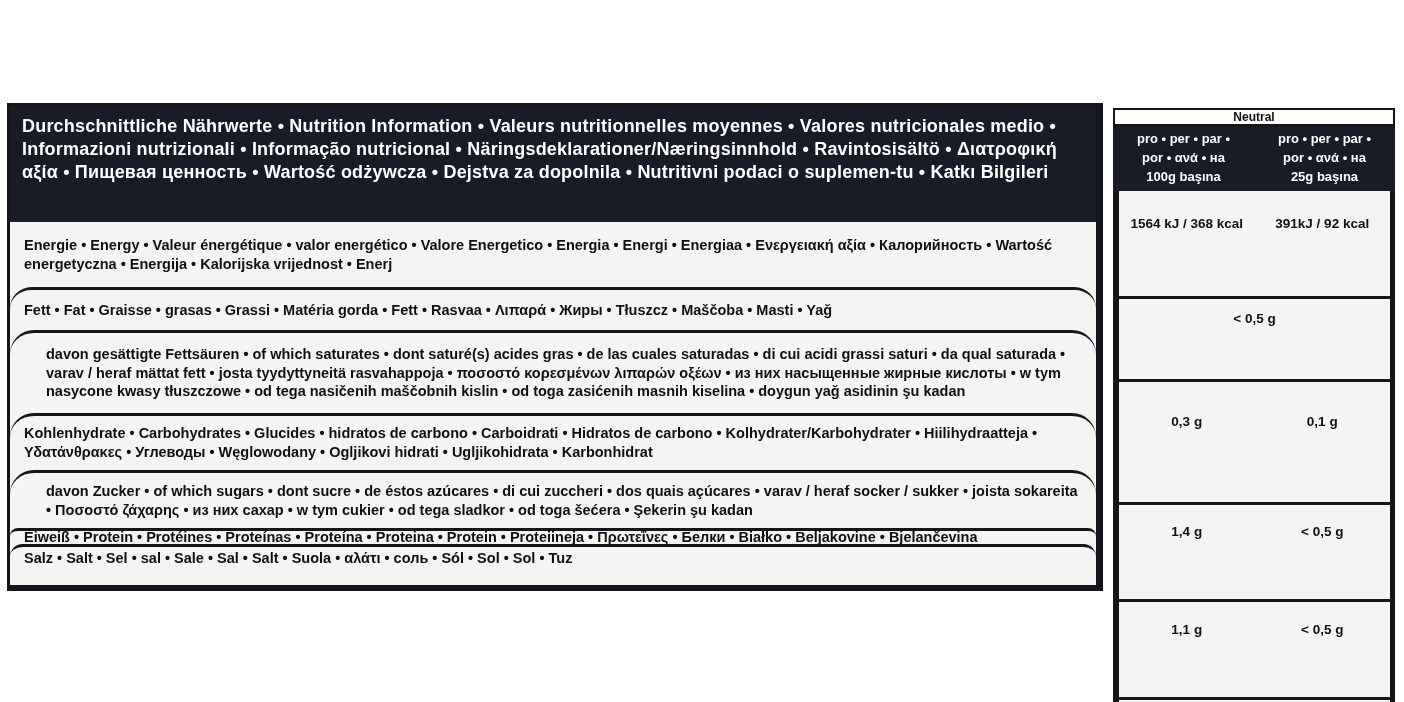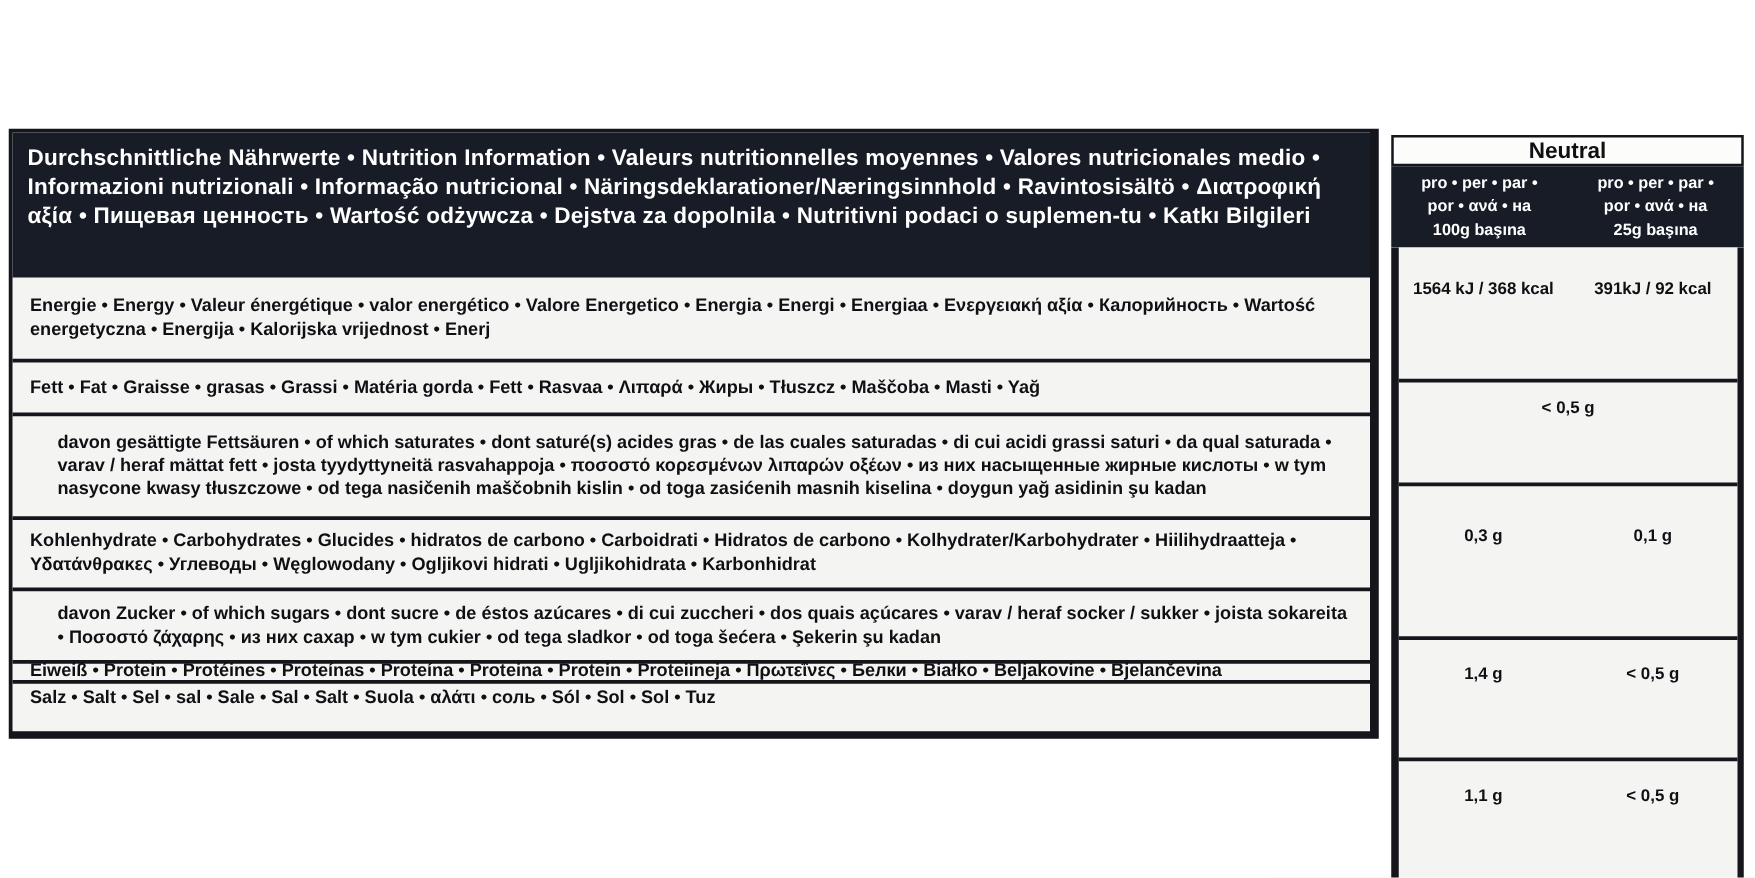--- a/index.html
+++ b/index.html
@@ -16,30 +16,30 @@
     display:flex;flex-direction:column;
   }
   .left-header{
     background:#171c26;color:#ffffff;height:116px;box-sizing:border-box;
     padding:9px 12px 0 12px;font-size:18px;line-height:1.27;letter-spacing:.2px;
     overflow:hidden;
   }
   .left-body{flex:1;display:flex;flex-direction:column;}
   .row{
     display:flex;align-items:center;box-sizing:border-box;
-    padding:2px 14px;font-size:14.5px;line-height:1.3;color:#101014;letter-spacing:0;
+    padding:2px 14px;font-size:14.5px;line-height:1.3;color:#101014;letter-spacing:0;border-radius:24px;
   }
   .row.sep{border-top:3px solid #15161c;}
   .row.indent{padding-left:36px;}
   
   .right-panel{width:282px;margin-left:10px;display:flex;flex-direction:column;}
   .neutral-box{
     margin-top:5px;height:30px;box-sizing:border-box;border:2px solid #15161c;
     background:#fcfcfa;display:flex;align-items:center;justify-content:center;
-    font-size:18px;color:#101014;
+    font-size:12px;color:#101014;
   }
   .col-headers{
     height:84px;background:#171c26;display:flex;box-sizing:border-box;padding:4px 0;
   }
   .col-head{
     flex:1;display:flex;flex-direction:column;align-items:center;justify-content:center;
     color:#ffffff;font-size:13px;line-height:1.45;text-align:center;
   }
   .values-body{
     box-sizing:border-box;background:#f4f4f2;

